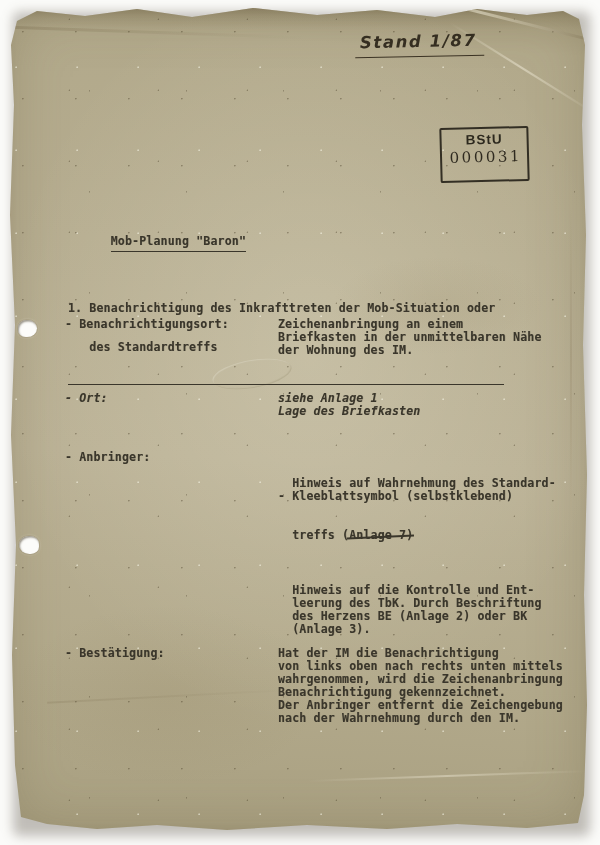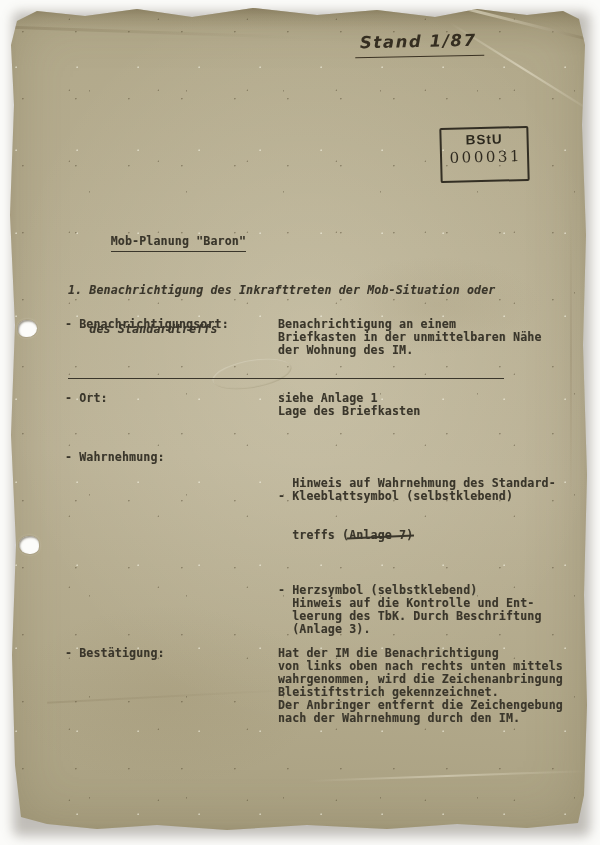--- a/index.html
+++ b/index.html
@@ -58,26 +58,26 @@
         text-align:center;}
   .stamp-org{font-family:"Liberation Sans",sans-serif;font-weight:700;font-size:13.5px;
         letter-spacing:1px;color:rgba(32,28,20,0.92);margin-top:3px;}
   .stamp-number{font-family:"DejaVu Serif",serif;font-size:15px;letter-spacing:2.5px;
         color:rgba(35,30,22,0.92);margin-top:1px;text-indent:2.5px;}
   .typed{font-family:"DejaVu Sans Mono",monospace;font-weight:700;font-size:11.5px;
         line-height:13px;letter-spacing:0.2px;color:#3a362b;white-space:pre;
         text-shadow:0.3px 0.3px 0.4px rgba(58,54,43,0.35);}
   .title{position:absolute;left:61px;top:217px;}
   .title .ul{display:inline-block;padding-bottom:3px;border-bottom:1.4px solid #3a362b;}
-  .heading{position:absolute;left:61px;top:253px;width:436px;
-        padding-bottom:16px;border-bottom:1.8px solid #3a362b;font-style:italic;}
+  .heading{position:absolute;left:61px;top:271px;width:436px;
+        padding-bottom:4px;border-bottom:1.8px solid #3a362b;}
   .row{position:absolute;left:58px;}
   .row .label{position:absolute;left:0;top:0;}
   .row .value{position:absolute;left:213px;top:0;}
-  .r1{top:313px;} .r2{top:387px;} .r3{top:446px;} .r4{top:608px;margin-top:34px;}
+  .r1{top:313px;} .r2{top:387px;font-style:italic;} .r3{top:446px;} .r4{top:608px;margin-top:34px;}
   .tline{white-space:pre;}
   .gap-top{margin-top:16px;}
   .struck{position:relative;display:inline-block;}
   .struck::after{content:"";position:absolute;left:-2px;right:-1px;top:52%;height:1.5px;
         background:#3a362b;transform:rotate(-2.5deg);}
 </style>
 </head>
 <body>
 
 <div class="scan">
@@ -107,35 +107,35 @@
       <span class="ul">Mob-Planung "Baron"</span>
     </div>
 
     <div class="typed heading">
       <div class="tline">1. Benachrichtigung des Inkrafttreten der Mob-Situation oder</div>
       <div class="tline">   des Standardtreffs</div>
     </div>
 
     <div class="typed row r1">
       <div class="label">- Benachrichtigungsort:</div>
-      <div class="value"><div class="tline">Benachrichtigung an einem</div><div class="tline">Briefkasten in der unmittelbaren Nähe</div><div class="tline">der Wohnung des IM.</div></div>
+      <div class="value"><div class="tline">Zeichenanbringung an einem</div><div class="tline">Briefkasten in der unmittelbaren Nähe</div><div class="tline">der Wohnung des IM.</div></div>
     </div>
 
     <div class="typed row r2">
       <div class="label">- Ort:</div>
       <div class="value"><div class="tline">siehe Anlage 1</div><div class="tline">Lage des Briefkasten</div></div>
     </div>
 
     <div class="typed row r3">
-      <div class="label">- Wahrnehmung:</div>
+      <div class="label">- Anbringer:</div>
       <div class="value">
         <div><div class="tline">  Hinweis auf Wahrnehmung des Standard-</div><div class="tline">- Kleeblattsymbol (selbstklebend)</div></div>
         <div class="tline"><span>  treffs (</span><span class="struck">Anlage 7)</span></div>
-        <div class="gap-top"><div class="tline">- Herzsymbol (selbstklebend)</div><div class="tline">  Hinweis auf die Kontrolle und Ent-</div><div class="tline">  leerung des TbK. Durch Beschriftung</div><div class="tline">  (Anlage 3).</div></div>
+        <div class="gap-top"><div class="tline">  Hinweis auf die Kontrolle und Ent-</div><div class="tline">  leerung des TbK. Durch Beschriftung</div><div class="tline">  des Herzens BE (Anlage 2) oder BK</div><div class="tline">  (Anlage 3).</div></div>
       </div>
     </div>
 
     <div class="typed row r4">
       <div class="label">- Bestätigung:</div>
-      <div class="value"><div class="tline">Hat der IM die Benachrichtigung</div><div class="tline">von links oben nach rechts unten mittels</div><div class="tline">wahrgenommen, wird die Zeichenanbringung</div><div class="tline">Bleistiftstrich gekennzeichnet.</div><div class="tline">Der Anbringer entfernt die Zeichengebung</div><div class="tline">nach der Wahrnehmung durch den IM.</div></div>
+      <div class="value"><div class="tline">Hat der IM die Benachrichtigung</div><div class="tline">von links oben nach rechts unten mittels</div><div class="tline">wahrgenommen, wird die Zeichenanbringung</div><div class="tline">Benachrichtigung gekennzeichnet.</div><div class="tline">Der Anbringer entfernt die Zeichengebung</div><div class="tline">nach der Wahrnehmung durch den IM.</div></div>
     </div>
   </div>
 </div>
 
 </body></html>

